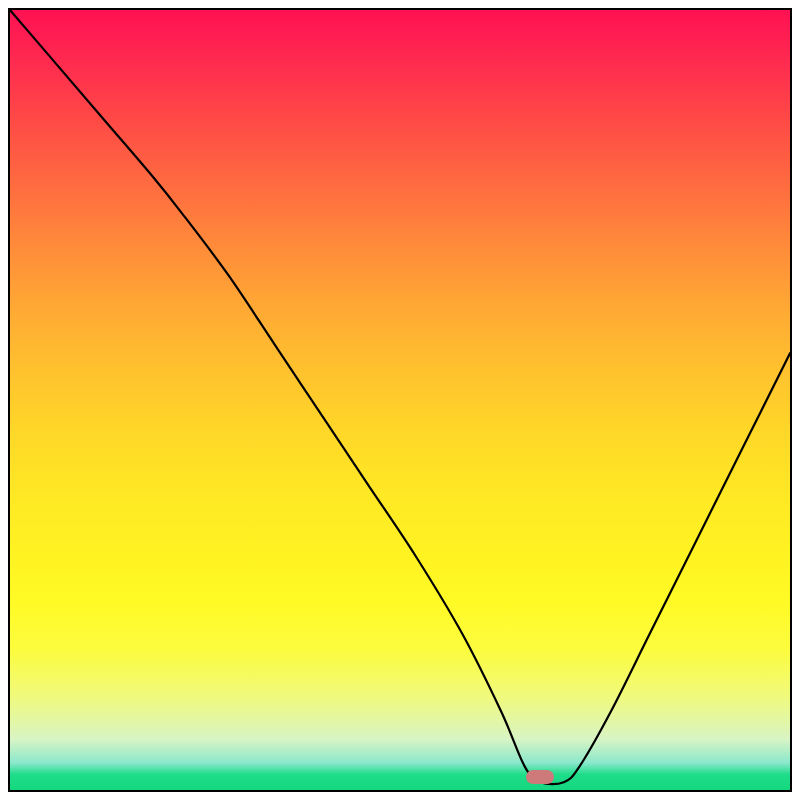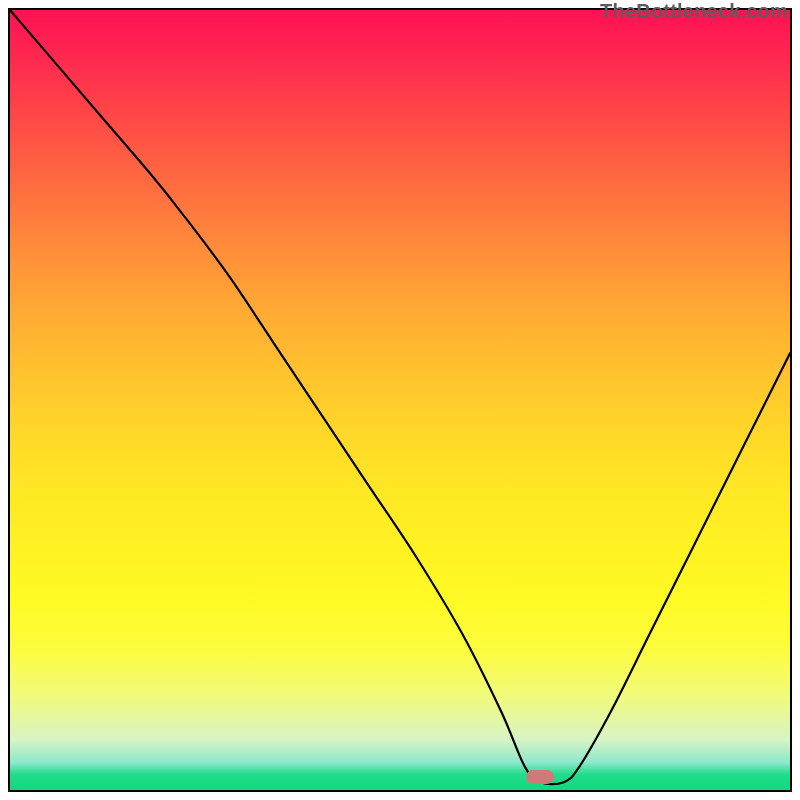--- a/index.html
+++ b/index.html
@@ -85,15 +85,14 @@
   <div class="plot-area">
     <div class="gradient-bg"></div>
 
     <svg class="curve-svg" viewBox="0 0 780 780" preserveAspectRatio="none">
       <path id="curve-path" fill="none" stroke="#000000" stroke-width="2.2" stroke-linejoin="round" stroke-linecap="round" d="M 0.0 0.0 C 7.8 9.1, 31.2 36.4, 46.8 54.6 C 62.4 72.8, 78.0 91.0, 93.6 109.2 C 109.2 127.4, 127.4 148.2, 140.4 163.8 C 153.4 179.4, 158.6 185.9, 171.6 202.8 C 184.6 219.7, 202.8 243.1, 218.4 265.2 C 234.0 287.3, 249.6 312.0, 265.2 335.4 C 280.8 358.8, 296.4 382.2, 312.0 405.6 C 327.6 429.0, 343.2 452.4, 358.8 475.8 C 374.4 499.2, 390.0 521.3, 405.6 546.0 C 421.2 570.7, 438.1 598.0, 452.4 624.0 C 466.7 650.0, 481.0 679.9, 491.4 702.0 C 501.8 724.1, 508.3 744.9, 514.8 756.6 C 521.3 768.3, 523.9 769.6, 530.4 772.2 C 536.9 774.8, 547.3 774.8, 553.8 772.2 C 560.3 769.6, 561.6 768.3, 569.4 756.6 C 577.2 744.9, 588.9 724.1, 600.6 702.0 C 612.3 679.9, 625.3 652.6, 639.6 624.0 C 653.9 595.4, 670.8 561.6, 686.4 530.4 C 702.0 499.2, 717.6 468.0, 733.2 436.8 C 748.8 405.6, 772.2 358.8, 780.0 343.2"></path>
     </svg>
 
     <div id="marker" class="marker" style="left: 516.4px; top: 760.2px;"></div>
   </div>
 
-  <div class="watermark">TheBottleneck.com</div>
 
 </div>
 
 </body></html>

